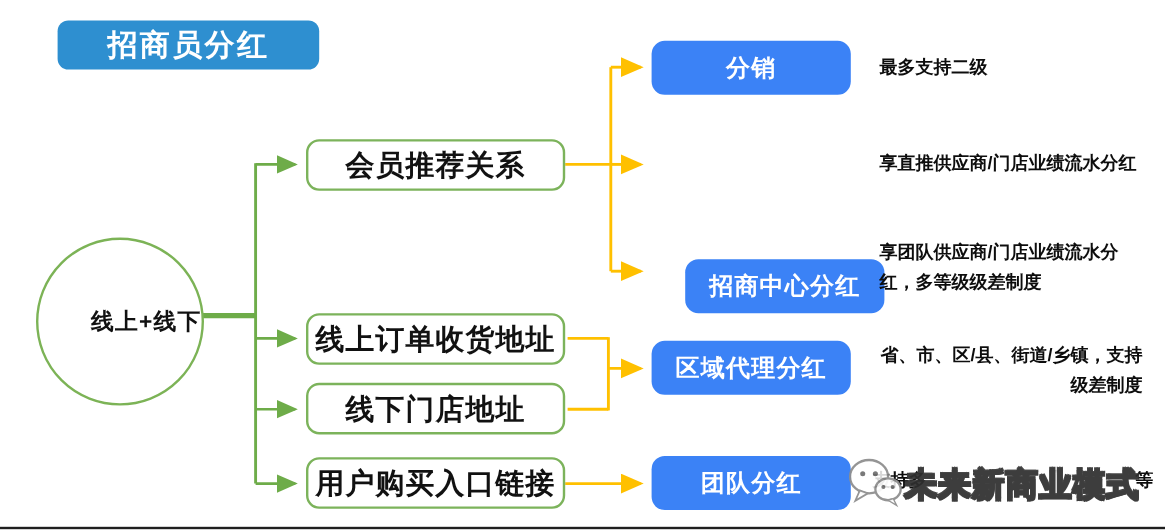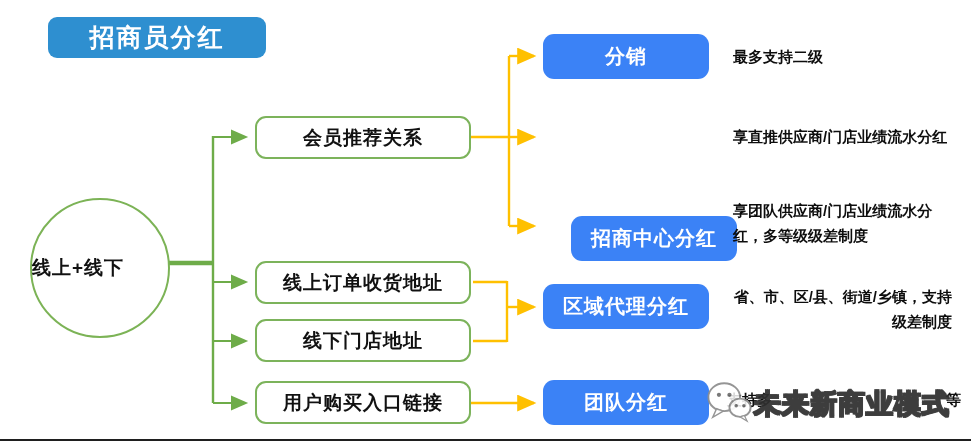--- a/index.html
+++ b/index.html
@@ -9,30 +9,30 @@
   .title-badge{
     position:absolute;left:48px;top:17px;width:218px;height:41px;
     background:#2E8FD0;border-radius:9px;color:#ffffff;
     font-size:25px;font-weight:bold;letter-spacing:2px;
     display:flex;align-items:center;justify-content:center;
   }
 
   .order-circle{
     position:absolute;left:30px;top:198px;width:140px;height:140px;
     border:2px solid #7CB356;border-radius:50%;background:#fff;
-    display:flex;flex-direction:column;align-items:flex-start;justify-content:center;gap:8px;
+    display:flex;flex-direction:column;align-items:flex-end;justify-content:center;gap:8px;
   }
   .order-circle .l1{font-size:19px;font-weight:bold;color:#111;letter-spacing:1px;}
   .order-circle .l2{font-size:29px;font-weight:bold;color:#FF0000;letter-spacing:2px;}
 
   .mid-node{
     position:absolute;left:255px;width:216px;height:43px;
     background:#fff;border:2px solid #7CB35B;border-radius:11px;
     display:flex;align-items:center;justify-content:center;
-    font-size:19px;font-weight:bold;color:#111;letter-spacing:1px;
+    font-size:24px;font-weight:bold;color:#111;letter-spacing:1px;
   }
   .mid-node.n0{top:116px;}
   .mid-node.n1{top:261px;}
   .mid-node.n2{top:319px;}
   .mid-node.n3{top:381px;}
 
   .res-node{
     position:absolute;left:543px;width:166px;height:45px;
     background:#3b82f6;border-radius:11px;
     display:flex;align-items:center;justify-content:center;

